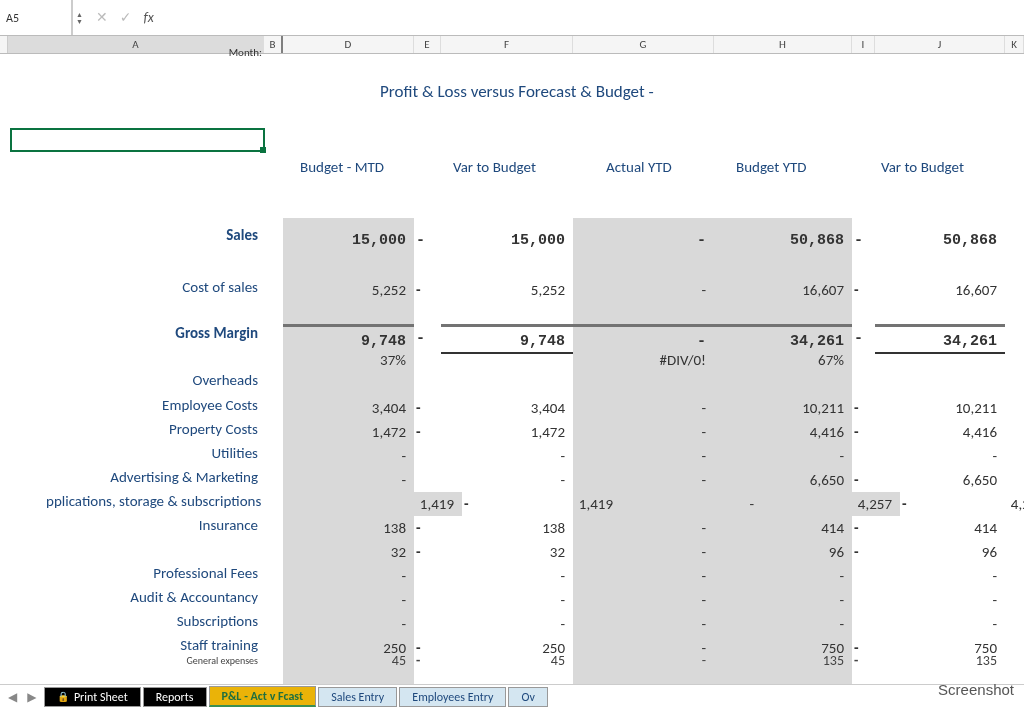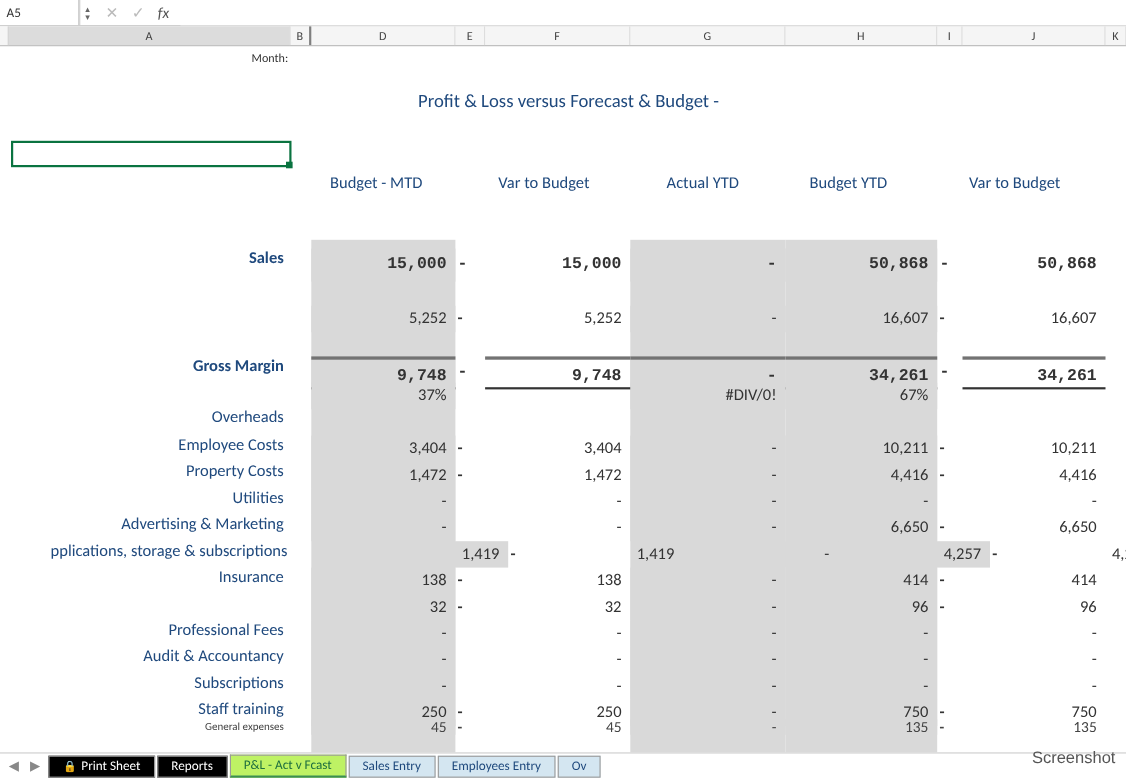--- a/index.html
+++ b/index.html
@@ -1,19 +1,19 @@
 <!DOCTYPE html>
 <html><head>
 <meta charset="utf-8">
 <style>
 * { margin: 0; padding: 0; box-sizing: border-box; }
 body { font-family: Calibri, Arial, sans-serif; font-size: 13px; color: #333; background: #fff; width: 1024px; height: 708px; overflow: hidden; position: relative; }
 
 
-.formula-bar { height: 24px; border-bottom: 1px solid #bbb; display: flex; align-items: center; background: #fff; }
+.formula-bar { height: 36px; border-bottom: 1px solid #bbb; display: flex; align-items: center; background: #fff; }
 .name-box { width: 72px; border-right: 1px solid #ccc; padding: 3px 6px; font-size: 12px; position: relative; height: 100%; display: flex; align-items: center; }
 .name-box-spin { width: 14px; height: 100%; display: flex; flex-direction: column; justify-content: center; border-left: 1px solid #ccc; }
 .name-box-spin span { font-size: 7px; line-height: 7px; color: #666; text-align: center; cursor: pointer; }
 .fx-controls { display: flex; align-items: center; gap: 12px; padding: 0 10px; color: #bbb; }
 .fx-controls .x { font-size: 14px; }
 .fx-controls .check { font-size: 14px; }
 .fx-label { font-style: italic; color: #555; font-size: 14px; }
 .formula-input { flex: 1; height: 100%; border: none; padding: 0 6px; }
 
 
@@ -52,21 +52,21 @@
 .divider-top { border-top: 3px solid #737373; }
 .divider-bottom { border-bottom: 2px solid #333; }
 .dashline { text-align: left; padding-left: 2px; font-weight: 600;}
 
 
 .tab-bar { position: absolute; bottom: 0; left: 0; right: 0; height: 24px; background: #fff; display: flex; align-items: center; border-top: 1px solid #ccc; }
 .tab-nav { display: flex; padding: 0 4px; gap: 2px; }
 .tab-nav span { font-size: 12px; color: #888; cursor: pointer; padding: 0 4px; }
 .tab { padding: 2px 12px; font-size: 12px; border: 1px solid #999; background: #e5e5e5; margin-right: 2px; cursor: pointer; white-space: nowrap; display: flex; align-items: center; gap: 4px; }
 .tab.dark { background: #000; color: #fff; }
-.tab.green { background: #bef264; color: #1f6f3f; font-weight: 400; border-bottom: 2px solid #3b8f52;}
+.tab.green { background: #eab308; color: #1f6f3f; font-weight: 700; border-bottom: 2px solid #3b8f52;}
 .tab.blue { background: #d4e6f1; color: #1f497d; }
 .lock { font-size: 10px; }
 .screenshot-tip { position: absolute; right: 10px; bottom: 10px; font-family: -apple-system, sans-serif; font-size: 15px; color: #555; background: rgba(240,240,240,0.0); }
 
 
 .c-d { left: 283px; width: 131px; }
 .c-e { left: 414px; width: 27px; }
 .c-f { left: 441px; width: 132px; }
 .c-g { left: 573px; width: 141px; }
 .c-h { left: 714px; width: 138px; }
@@ -130,20 +130,21 @@
         <div class="label bold">Sales</div>
         <div class="cell c-d shaded" style="height: 30px; line-height: 30px;">15,000</div>
         <div class="cell c-e dashline" style="height: 30px; line-height: 30px;">-</div>
         <div class="cell c-f" style="height: 30px; line-height: 30px;">15,000</div>
         <div class="cell c-g shaded" style="height: 30px; line-height: 30px;">-</div>
         <div class="cell c-h shaded" style="height: 30px; line-height: 30px;">50,868</div>
         <div class="cell c-i dashline" style="height: 30px; line-height: 30px;">-</div>
         <div class="cell c-j" style="height: 30px; line-height: 30px;">50,868</div>
       </div>
       <div class="data-row" style="top: 232px;">
+        <div class="label">Cost of sales</div>
         <div class="cell c-d shaded" style="height: 24px; line-height: 24px;">5,252</div>
         <div class="cell c-e dashline" style="height: 24px; line-height: 24px;">-</div>
         <div class="cell c-f" style="height: 24px; line-height: 24px;">5,252</div>
         <div class="cell c-g shaded" style="height: 24px; line-height: 24px;">-</div>
         <div class="cell c-h shaded" style="height: 24px; line-height: 24px;">16,607</div>
         <div class="cell c-i dashline" style="height: 24px; line-height: 24px;">-</div>
         <div class="cell c-j" style="height: 24px; line-height: 24px;">16,607</div>
       </div>
       <div class="data-row bold" style="top: 278px;">
         <div class="label bold">Gross Margin</div>

